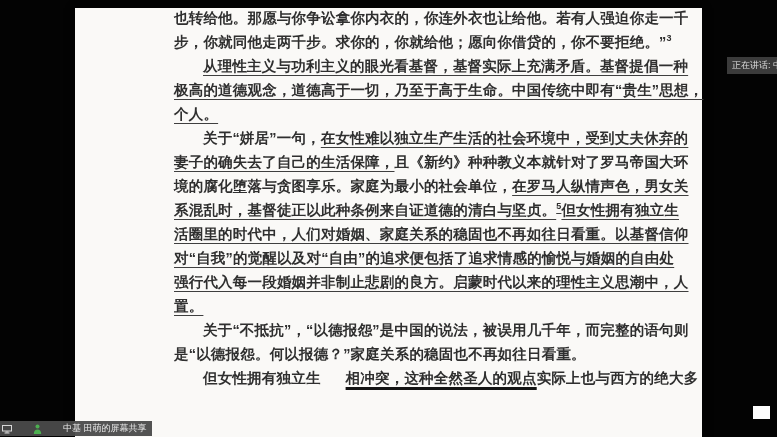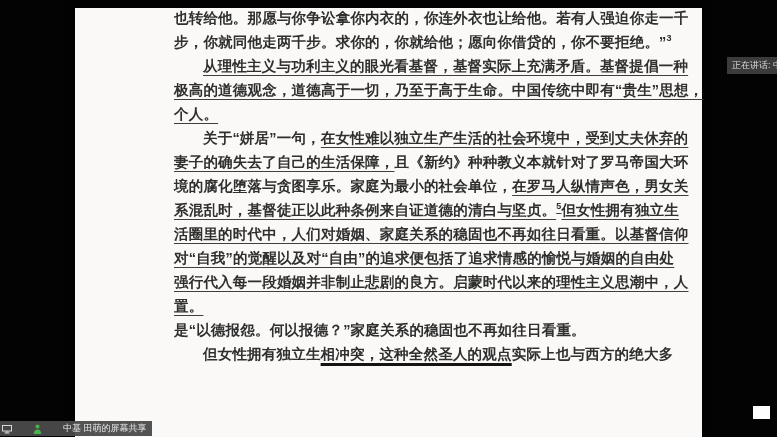--- a/index.html
+++ b/index.html
@@ -22,21 +22,21 @@
     letter-spacing:0.2px;
   }
   .line{white-space:nowrap;}
   .line.indent{text-indent:2em;}
   .u-thin{
     text-decoration:underline;text-decoration-thickness:1px;
     text-underline-offset:4px;text-decoration-color:var(--underline);
   }
   .u-thick{
     text-decoration:underline;text-decoration-thickness:3px;
-    text-underline-offset:4px;text-decoration-color:var(--emphasis-underline);
+    text-underline-offset:4px;text-decoration-color:var(--emphasis-underline);margin-left:25px;
   }
   sup{font-size:9px;line-height:0;vertical-align:super;}
 
   .speaking{
     position:absolute;left:679px;top:57px;width:98px;height:17px;
     background:var(--overlay-bg);color:#dcdcdc;font-size:9px;line-height:17px;
     padding-left:5px;white-space:nowrap;display:flex;align-items:center;gap:3px;margin-left:48px;
   }
   .speaking .label{flex:0 0 auto;}
   .blur-shape{position:relative;width:22px;height:13px;overflow:hidden;flex:0 0 auto;opacity:.85;filter:blur(.7px);}
@@ -64,20 +64,21 @@
       <div class="line"><span class="u-thin">极高的道德观念，道德高于一切，乃至于高于生命。中国传统中即有“贵生”思想，</span></div>
       <div class="line"><span class="u-thin">个人。</span></div>
       <div class="line indent"><span>关于“姘居”一句，</span><span class="u-thin">在女性难以独立生产生活的社会环境中，受到丈夫休弃的</span></div>
       <div class="line"><span class="u-thin">妻子的确失去了自己的生活保障，</span><span>且《新约》种种教义本就针对了罗马帝国大环</span></div>
       <div class="line"><span>境的腐化堕落与贪图享乐。家庭为最小的社会单位，</span><span class="u-thin">在罗马人纵情声色，男女关</span></div>
       <div class="line"><span class="u-thin">系混乱时，基督徒正以此种条例来自证道德的清白与坚贞。</span><sup class="u-thin">5</sup><span class="u-thin">但女性拥有独立生</span></div>
       <div class="line"><span class="u-thin">活圈里的时代中，人们对婚姻、家庭关系的稳固也不再如往日看重。以基督信仰</span></div>
       <div class="line"><span class="u-thin">对“自我”的觉醒以及对“自由”的追求便包括了追求情感的愉悦与婚姻的自由处</span></div>
       <div class="line"><span class="u-thin">强行代入每一段婚姻并非制止悲剧的良方。启蒙时代以来的理性主义思潮中，人</span></div>
       <div class="line"><span class="u-thin">置。</span></div>
+      <div class="line indent"><span>关于“不抵抗”，“以德报怨”是中国的说法，被误用几千年，而完整的语句则</span></div>
       <div class="line"><span>是“以德报怨。何以报德？”家庭关系的稳固也不再如往日看重。</span></div>
       <div class="line indent"><span>但女性拥有独立生</span><span class="u-thick">相冲突，这种全然圣人的观点</span><span>实际上也与西方的绝大多</span></div>
     </div>
 </div>
 
 <div class="speaking">
   <span class="label">正在讲话: 中基 田萌</span>
   <span class="blur-shape">
       <i></i>
       <i></i>

